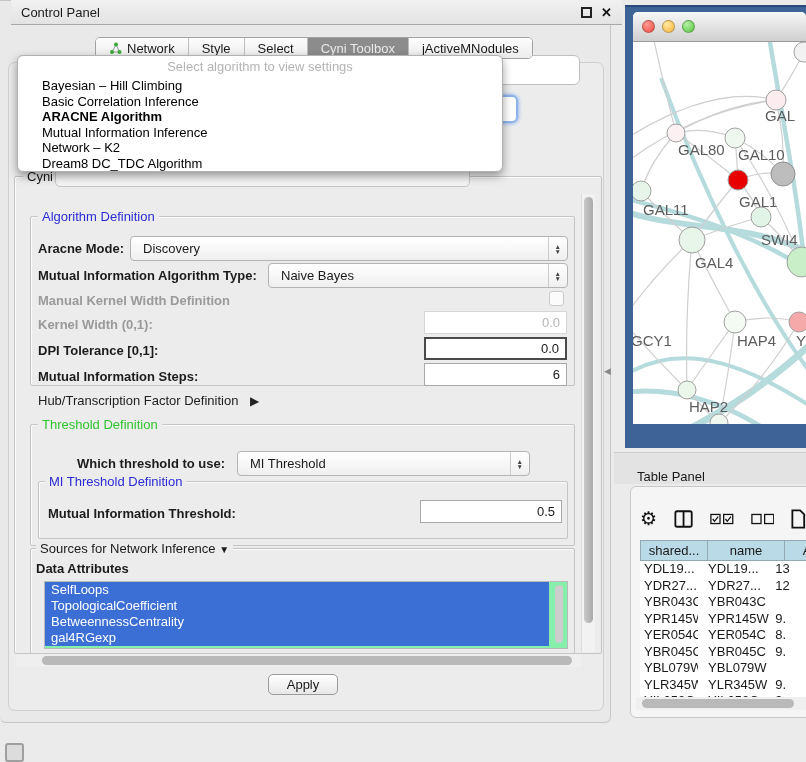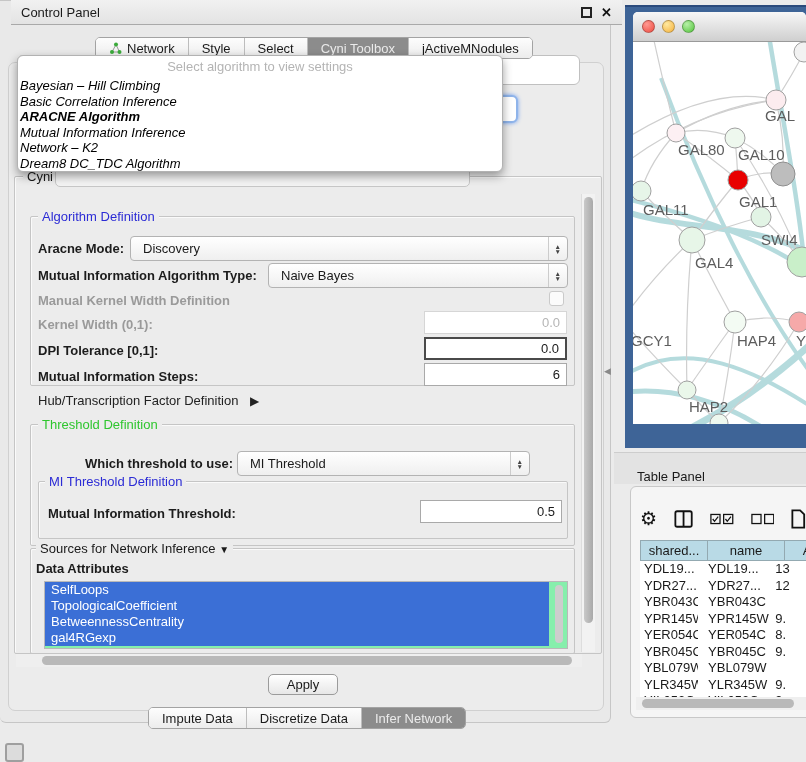--- a/index.html
+++ b/index.html
@@ -26,21 +26,21 @@
 
   
   .combo-behind{left:17px;top:55px;width:563px;height:30px;background:#fff;border:1px solid #c0c0c0;border-radius:6px;z-index:2;}
   .ghost-combo{left:55px;top:163px;width:415px;height:24px;background:#f3f3f3;border:1px solid #c6c6c6;border-radius:5px;z-index:1;}
   .focus-btn{left:470px;top:95px;width:48px;height:28px;background:#fff;border:2px solid #8fb4ea;border-radius:6px;box-shadow:0 0 4px #6f9ef0;z-index:3;}
 
   
   .popup{left:17px;top:55px;width:486px;height:117px;background:#fff;border:1px solid #b2b2b2;border-radius:6px;
          box-shadow:0 4px 10px rgba(0,0,0,.38);z-index:5;}
   .popup .ph{height:22px;line-height:22px;text-align:center;color:#b4b4b4;font-size:13px;}
-  .popup .item{height:15.5px;line-height:15.5px;padding-left:2px;font-size:13px;color:#000;white-space:nowrap;font-style:italic;}
+  .popup .item{height:15.5px;line-height:15.5px;padding-left:24px;font-size:13px;color:#000;white-space:nowrap;}
   .popup .item.b{font-weight:bold;}
 
   
   .grp{border:1px solid #c5c5c5;border-radius:2px;box-shadow:inset 1px 1px 0 rgba(255,255,255,.75);}
   .grp-title{position:absolute;top:-8px;background:#ececec;padding:0 4px;font-size:13px;white-space:nowrap;}
   .t-blue{color:#2b2bd5;}
   .t-green{color:#2ec62e;}
 
   .lbl{font-size:13px;font-weight:bold;color:#1c1c1c;white-space:nowrap;}
   .lbl.dis{color:#9a9a9a;}
@@ -203,21 +203,21 @@
   <div class="abs field" style="left:424px;top:363px;width:143px;">6</div>
 
   <div class="abs" style="left:38px;top:393px;font-size:13px;color:#222;">
     <span>Hub/Transcription Factor Definition</span>
     <span style="font-size:12px;margin-left:8px;">▶</span>
   </div>
 
   <div class="abs grp" style="left:30px;top:424px;width:545px;height:122px;">
     <span class="grp-title t-green" style="left:7px;">Threshold Definition</span>
   </div>
-  <div class="abs lbl" style="left:85px;top:456px;">Which threshold to use:</div>
+  <div class="abs lbl" style="left:77px;top:456px;">Which threshold to use:</div>
   <div class="abs combo" style="left:237px;top:451px;width:293px;">
     <span>MI Threshold</span>
     <span class="spin">
         <i>▲</i>
         <i>▼</i>
       </span>
   </div>
 
   <div class="abs grp" style="left:38px;top:481px;width:530px;height:58px;">
     <span class="grp-title t-blue" style="left:6px;">MI Threshold Definition</span>
@@ -239,31 +239,20 @@
     <div class="attr-item">gal4RGexp</div>
     <div class="list-vthumb"></div>
   </div>
 
   <div class="abs sb-h" style="left:16px;top:654px;width:566px;height:13px;">
     <div class="thumb" style="left:26px;width:530px;"></div>
   </div>
 
   <div class="abs apply">Apply</div>
 
-  <div class="abs tabbar" style="left:148px;top:707px;z-index:4;">
-    <div class="tab">
-        <span>Impute Data</span>
-      </div>
-    <div class="tab">
-        <span>Discretize Data</span>
-      </div>
-    <div class="tab sel">
-        <span>Infer Network</span>
-      </div>
-  </div>
 
   <div class="abs splitter-arrow">◀</div>
 
   <div class="abs net-frame"></div>
   <div class="abs net-inner">
     <div class="net-titlebar">
       <span class="light l-red"></span>
       <span class="light l-yellow"></span>
       <span class="light l-green"></span>
     </div>

